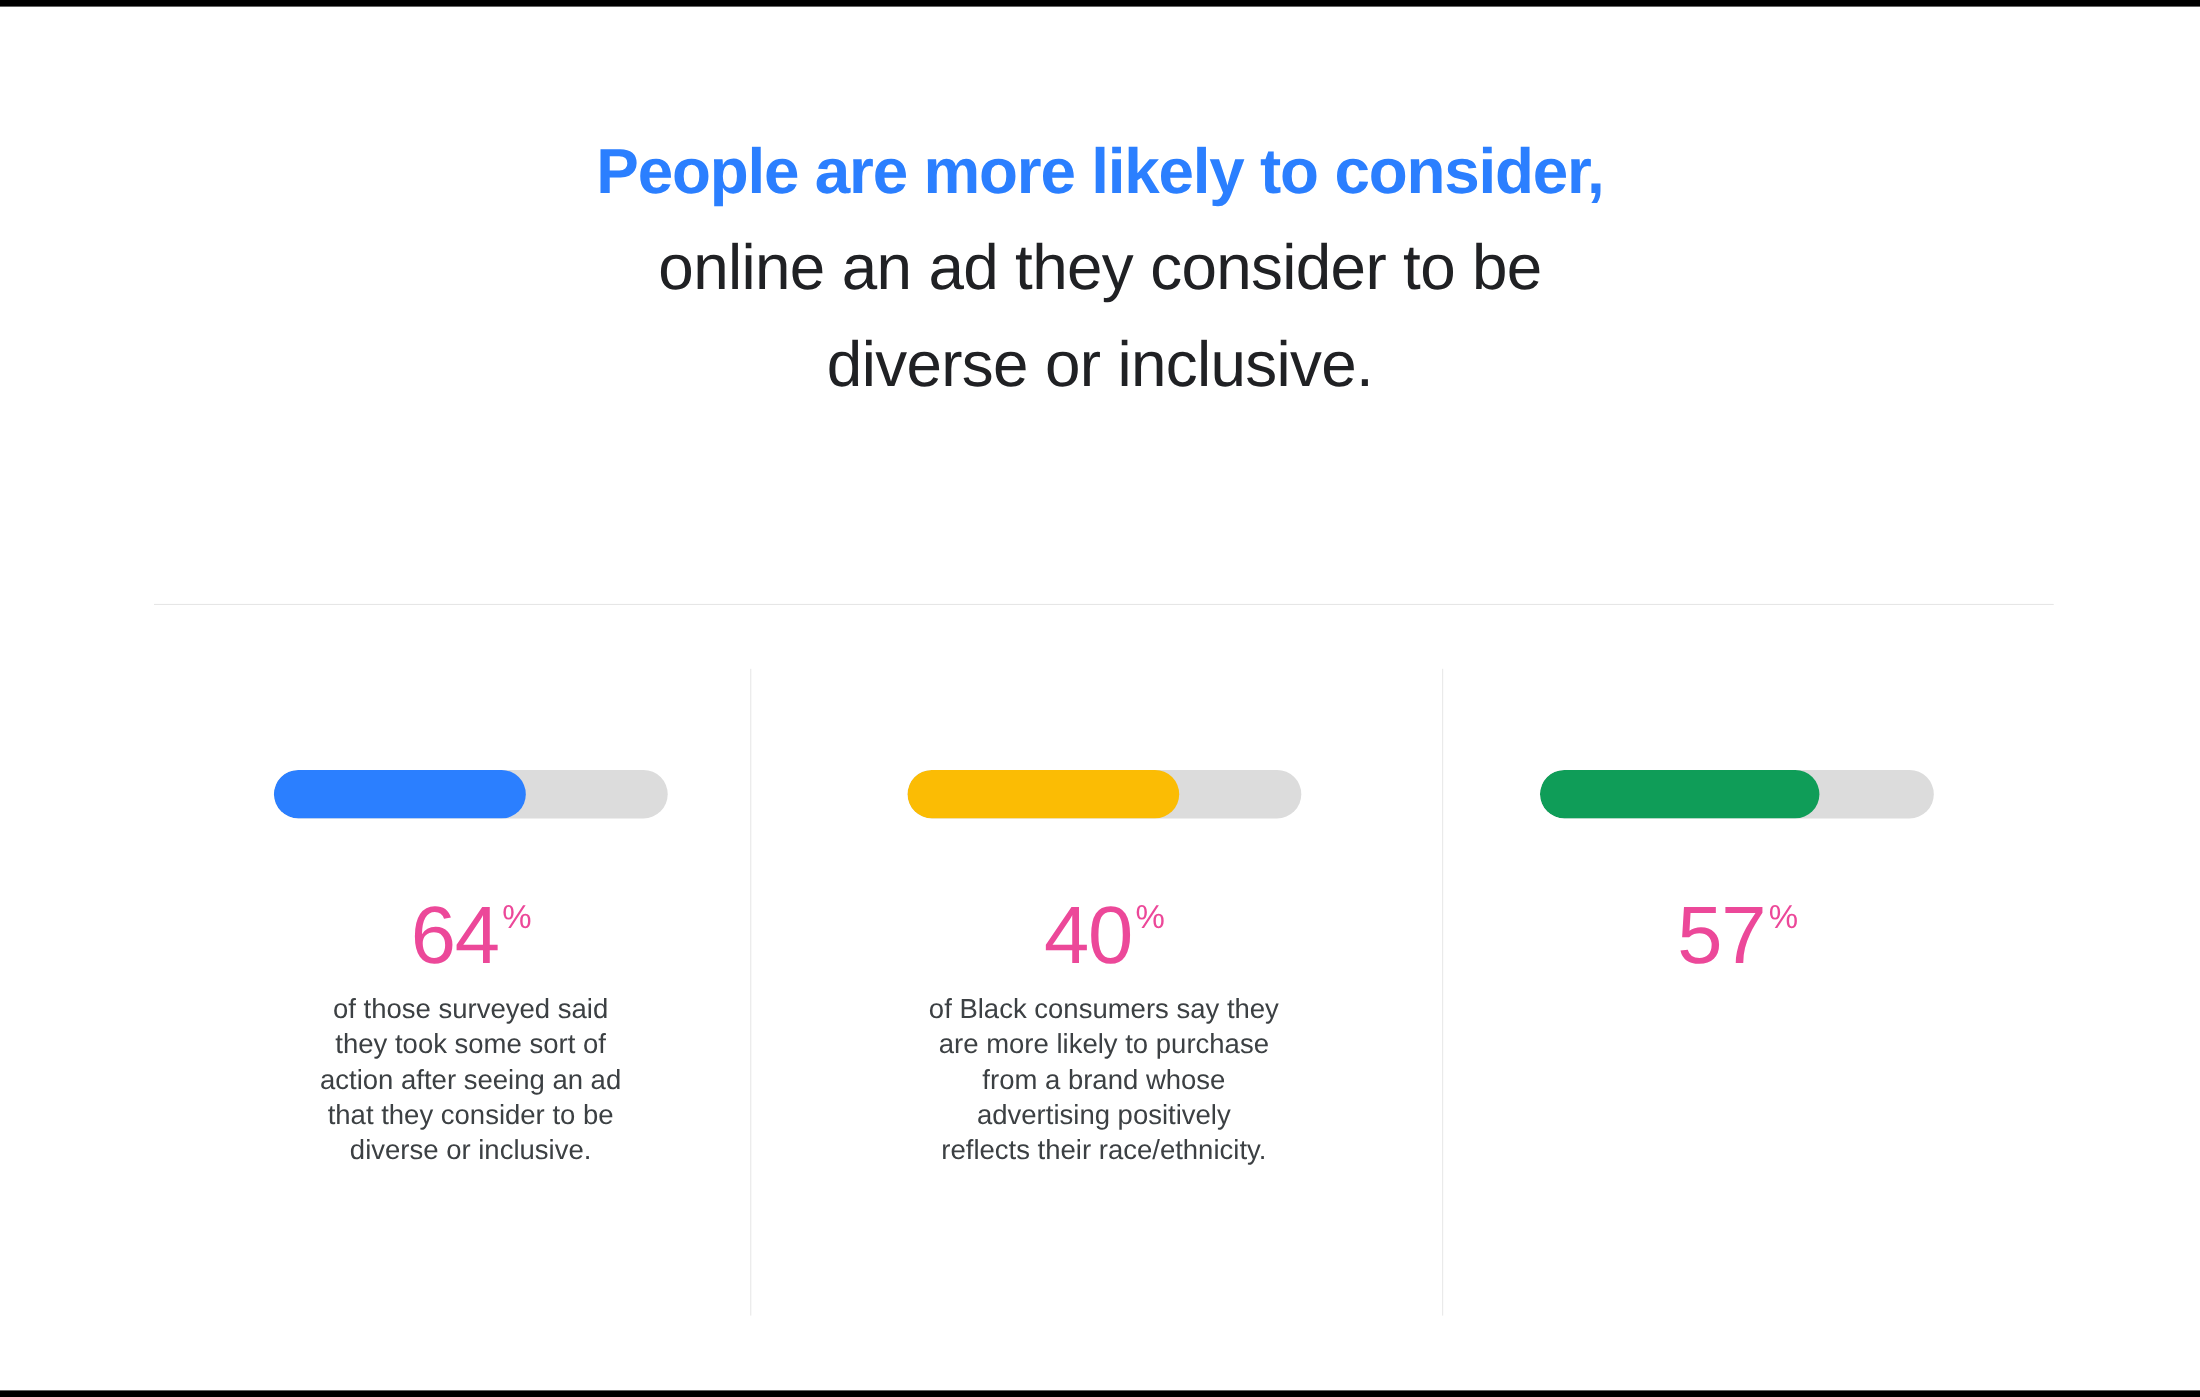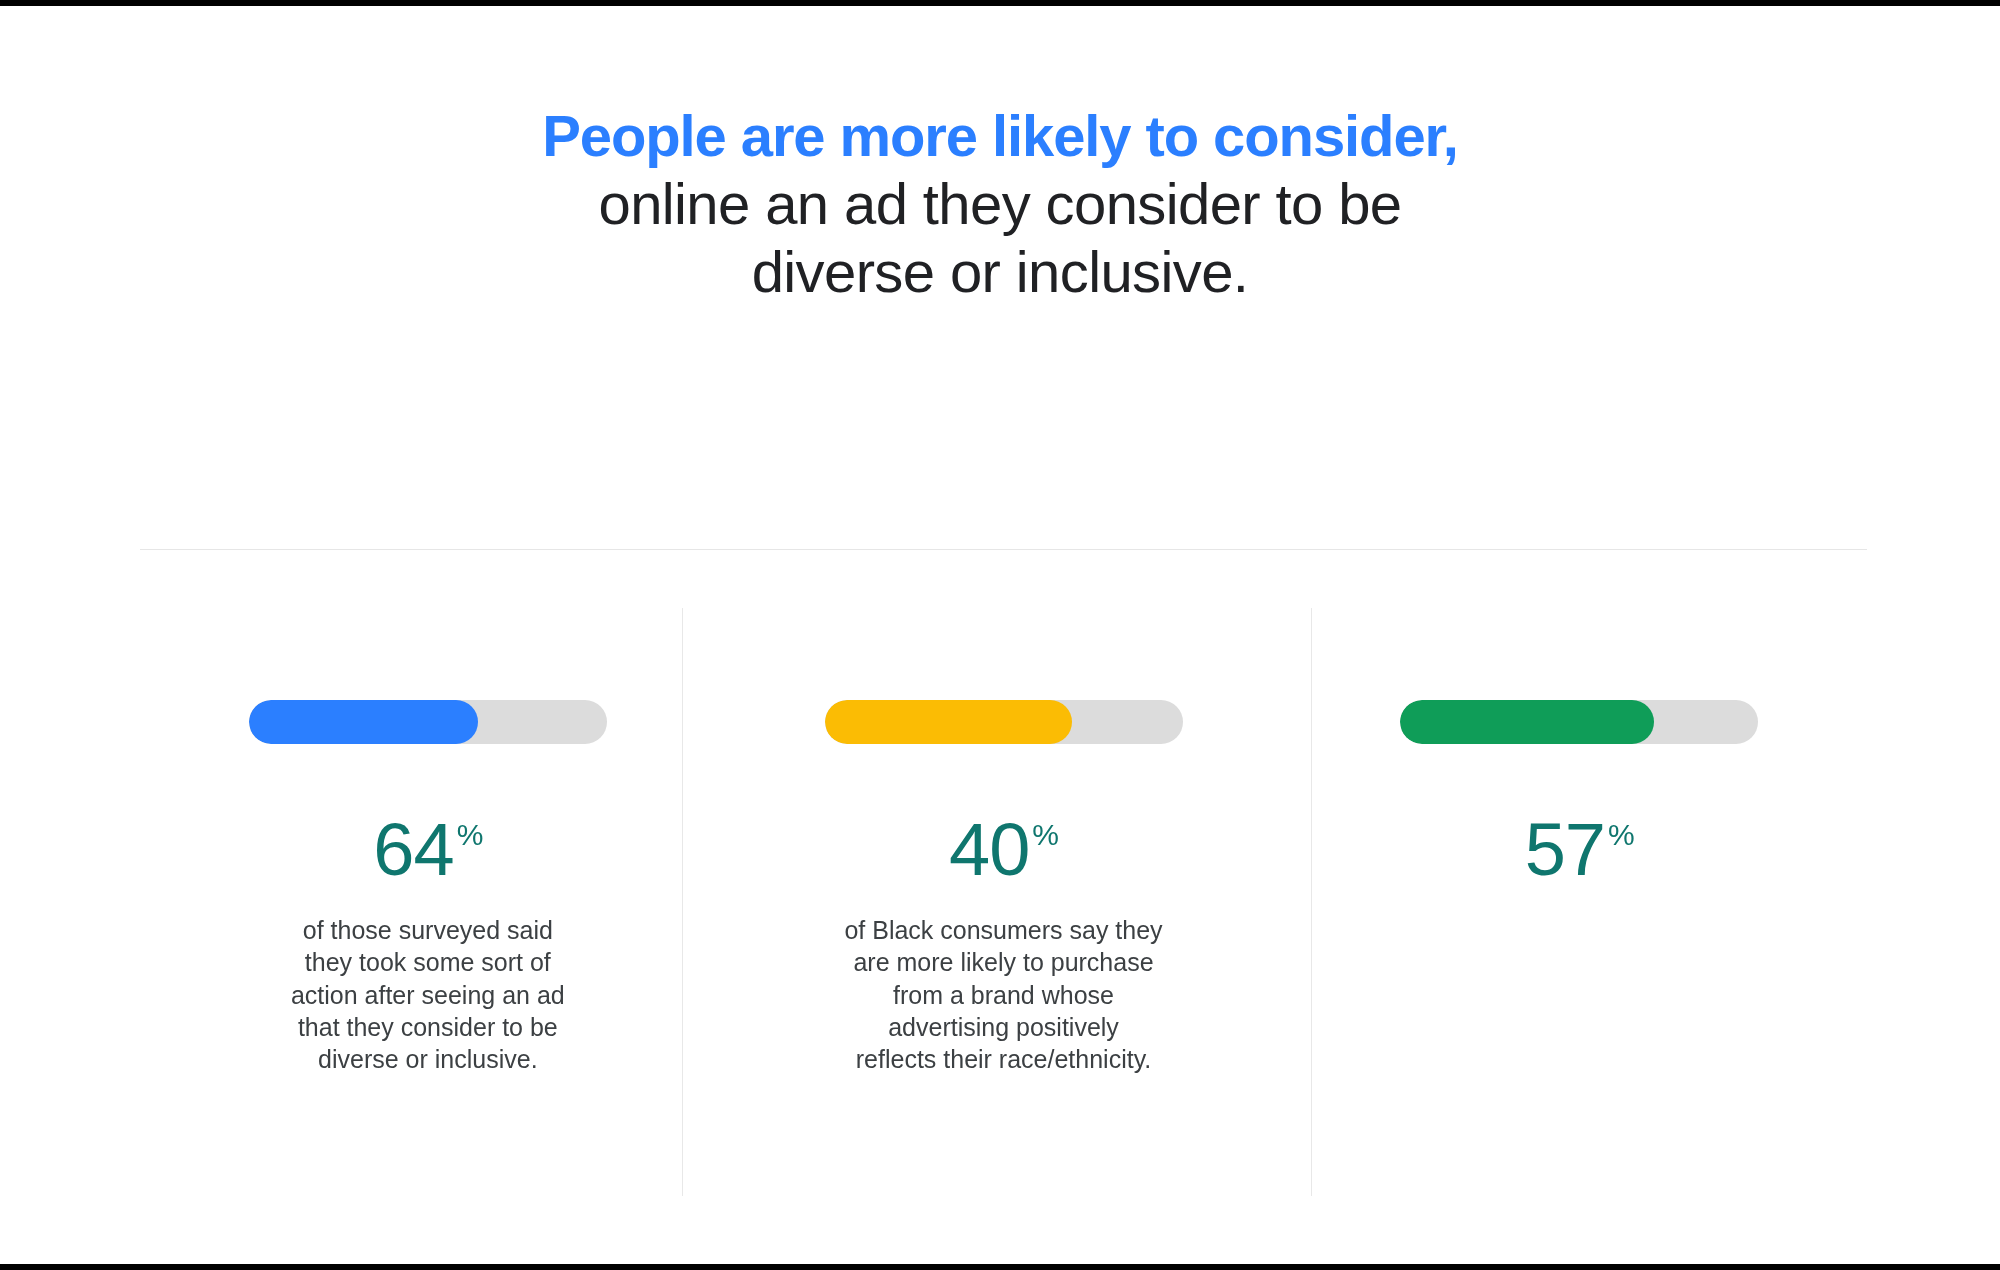--- a/index.html
+++ b/index.html
@@ -39,20 +39,21 @@
     text-align: center;
     line-height: 1.17;
     letter-spacing: -0.6px;
   }
   .headline-line {
     display: block;
     font-size: 58px;
     color: #202124;
     font-weight: 400;
     white-space: pre;
+    margin-top: 20px;
   }
   .headline-line.accent {
     color: #2b7fff;
     font-weight: 700;
     font-size: 58px;
     letter-spacing: -1.1px;
   }
 
   
   .h-divider {
@@ -104,40 +105,40 @@
   .bar-fill {
     position: absolute;
     left: 0;
     top: 0;
     height: 44px;
     border-radius: 22px;
   }
 
   .pct {
     margin-top: 72px;
-    color: #0f766e;
+    color: #ec4899;
     font-weight: 400;
     line-height: 1;
     display: flex;
     align-items: flex-start;
     letter-spacing: -1px;
   }
   .pct-num {
     font-size: 74px;
     line-height: 0.92;
   }
   .pct-sym {
     font-size: 30px;
     line-height: 1;
     margin-top: 4px;
     margin-left: 3px;
   }
 
   .caption {
-    margin-top: 30px;
+    margin-top: 17px;
     font-size: 25px;
     line-height: 1.29;
     color: #3c4043;
     text-align: center;
     max-width: 400px;
     white-space: pre-line;
   }
 </style>
 </head>
 <body>

